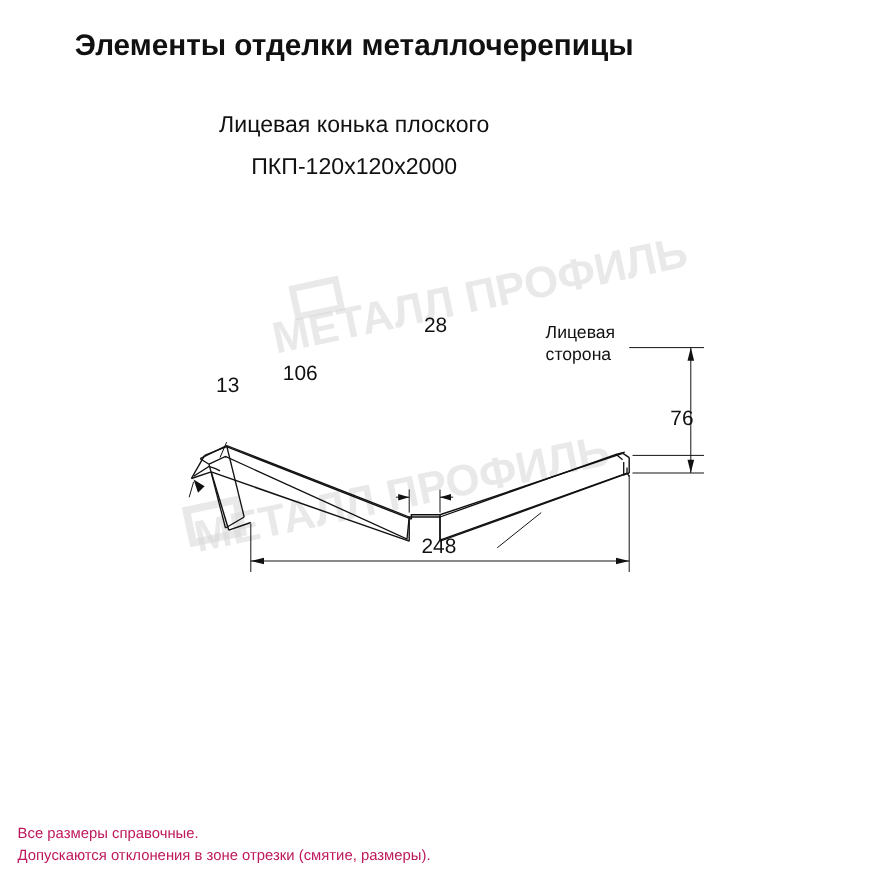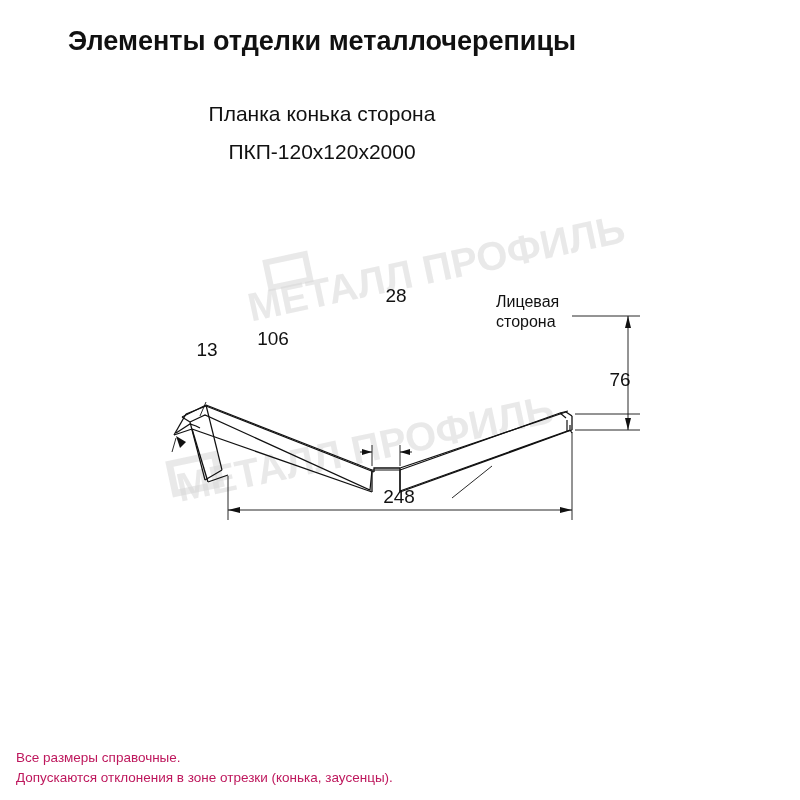--- a/index.html
+++ b/index.html
@@ -93,21 +93,21 @@
     fill: #d8d8d8;
   }
 </style>
 </head>
 <body>
 
 <div class="page">
 
   <div class="title-block">
     <h1 class="main-title">Элементы отделки металлочерепицы</h1>
-    <h2 class="sub-title">Планка конька сторона</h2>
+    <h2 class="sub-title">Лицевая конька плоского</h2>
     <h3 class="code-title">ПКП-120х120х2000</h3>
   </div>
 
   <div class="watermark">
     <svg width="800" height="420" viewBox="0 0 800 420" xmlns="http://www.w3.org/2000/svg">
       <g transform="rotate(-12 400 120)" opacity="0.55">
         <text class="wm-text" x="250" y="110">МЕТАЛЛ ПРОФИЛЬ</text>
       </g>
       <g transform="rotate(-12 400 275)" opacity="0.55">
         <text class="wm-text" x="175" y="275">МЕТАЛЛ ПРОФИЛЬ</text>
@@ -256,16 +256,16 @@
       <text class="dim-text" x="399" y="323" text-anchor="middle">248</text>
 
       <text class="label-text" x="496" y="127">Лицевая</text>
       <text class="label-text" x="496" y="147">сторона</text>
 
     </svg>
   </div>
 
   <div class="footer">
     <div>Все размеры справочные.</div>
-    <div>Допускаются отклонения в зоне отрезки (конька, заусенцы).</div>
+    <div>Допускаются отклонения в зоне отрезки (смятие, размеры).</div>
   </div>
 
 </div>
 
 </body></html>

